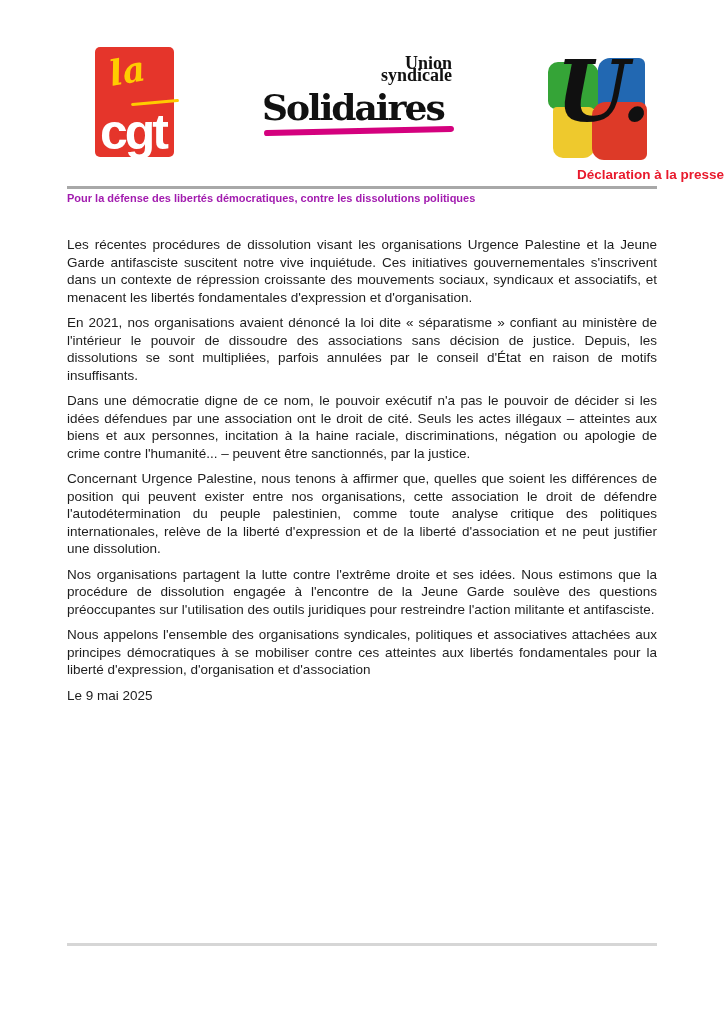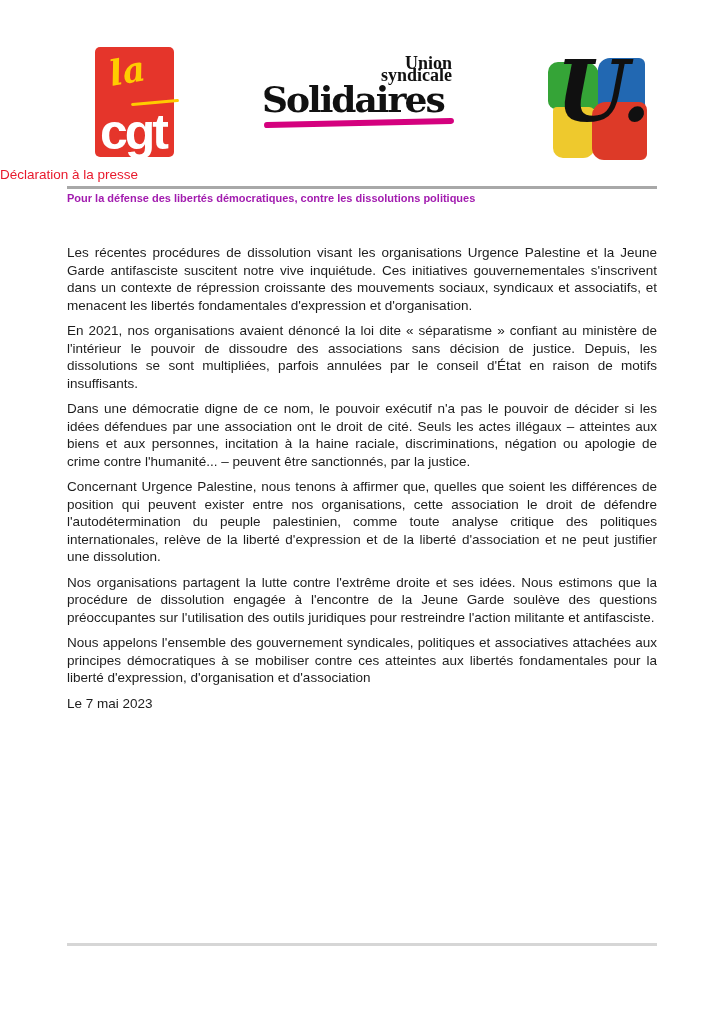--- a/index.html
+++ b/index.html
@@ -31,21 +31,21 @@
   }
 
   .solidaires-logo { position:absolute; left:262px; top:57px; width:196px; }
   .union-syndicale {
     text-align:right; font-family:"Liberation Serif", serif; font-weight:bold;
     font-size:18px; line-height:12px; padding-right:6px; color:#111111;
   }
   .union-syndicale span { display:block; }
   .solidaires-name {
     font-family:"DejaVu Serif", serif; font-weight:bold; font-size:36px;
-    letter-spacing:-2px; line-height:1.0; color:#111111; margin-top:0;
+    letter-spacing:-2px; line-height:1.0; color:#111111; margin-top:8px;
     white-space:nowrap;
   }
   .solidaires-underline {
     width:190px; height:6px; background:#d4017e; border-radius:3px;
     transform:rotate(-1.3deg); margin-top:3px; margin-left:2px;
   }
 
   .fsu-logo { position:absolute; left:548px; top:58px; width:100px; height:102px; }
   .fsu-block { position:absolute; }
   .fsu-green  { left:0;    top:4px;  width:51px; height:47px; background:#35a437; border-radius:10px 14px 4px 8px; }
@@ -53,36 +53,36 @@
   .fsu-yellow { left:5px;  top:49px; width:42px; height:51px; background:#eec92d; border-radius:4px 6px 12px 10px; }
   .fsu-red    { left:44px; top:44px; width:55px; height:58px; background:#dd3a28; border-radius:14px 8px 6px 12px; }
   .fsu-u {
     position:absolute; left:8px; top:-16px;
     font-family:"DejaVu Serif", serif; font-style:italic; font-weight:bold;
     font-size:84px; line-height:1.18; color:#101010;
   }
 
   
   .declaration {
-    position:absolute; top:167px; left:0; width:724px; text-align:left;
-    color:#e8192c; font-weight:normal; font-size:13.5px;
+    position:absolute; top:167px; left:0; width:724px; text-align:right;
+    color:#e8192c; font-weight:bold; font-size:13.5px;
   }
   .rule-top {
     position:absolute; top:186px; left:67px; width:590px; height:3px;
     background:#a8a8a8;
   }
   .doc-title {
     position:absolute; top:192px; left:67px; width:600px;
     font-size:11px; font-weight:bold; color:#a21caf; line-height:1.15;
   }
 
   
   .doc-body {
     position:absolute; top:236px; left:67px; width:590px;
-    font-size:13.5px; line-height:17.5px; text-align:justify; color:#1d1d1d;margin-top:8px;
+    font-size:13.5px; line-height:17.5px; text-align:justify; color:#1d1d1d;
   }
   .doc-body p { margin-bottom:8px; }
   .doc-date { margin-top:2px; text-align:left; }
 
   .rule-bottom {
     position:absolute; top:943px; left:67px; width:590px; height:3px;
     background:#d6d6d6;
   }
 </style>
 </head>
@@ -118,17 +118,17 @@
 <div class="declaration">Déclaration à la presse</div>
 <div class="rule-top"></div>
 <h1 class="doc-title">Pour la défense des libertés démocratiques, contre les dissolutions politiques</h1>
 
 <main class="doc-body">
   <p>Les récentes procédures de dissolution visant les organisations Urgence Palestine et la Jeune Garde antifasciste suscitent notre vive inquiétude. Ces initiatives gouvernementales s'inscrivent dans un contexte de répression croissante des mouvements sociaux, syndicaux et associatifs, et menacent les libertés fondamentales d'expression et d'organisation.</p>
   <p>En 2021, nos organisations avaient dénoncé la loi dite « séparatisme » confiant au ministère de l'intérieur le pouvoir de dissoudre des associations sans décision de justice. Depuis, les dissolutions se sont multipliées, parfois annulées par le conseil d'État en raison de motifs insuffisants.</p>
   <p>Dans une démocratie digne de ce nom, le pouvoir exécutif n'a pas le pouvoir de décider si les idées défendues par une association ont le droit de cité. Seuls les actes illégaux – atteintes aux biens et aux personnes, incitation à la haine raciale, discriminations, négation ou apologie de crime contre l'humanité... – peuvent être sanctionnés, par la justice.</p>
   <p>Concernant Urgence Palestine, nous tenons à affirmer que, quelles que soient les différences de position qui peuvent exister entre nos organisations, cette association le droit de défendre l'autodétermination du peuple palestinien, comme toute analyse critique des politiques internationales, relève de la liberté d'expression et de la liberté d'association et ne peut justifier une dissolution.</p>
   <p>Nos organisations partagent la lutte contre l'extrême droite et ses idées. Nous estimons que la procédure de dissolution engagée à l'encontre de la Jeune Garde soulève des questions préoccupantes sur l'utilisation des outils juridiques pour restreindre l'action militante et antifasciste.</p>
-  <p>Nous appelons l'ensemble des gouvernement syndicales, politiques et associatives attachées aux principes démocratiques à se mobiliser contre ces atteintes aux libertés fondamentales pour la liberté d'expression, d'organisation et d'association</p>
-  <div class="doc-date">Le 7 mai 2023</div>
+  <p>Nous appelons l'ensemble des organisations syndicales, politiques et associatives attachées aux principes démocratiques à se mobiliser contre ces atteintes aux libertés fondamentales pour la liberté d'expression, d'organisation et d'association</p>
+  <div class="doc-date">Le 9 mai 2025</div>
 </main>
 
 <div class="rule-bottom"></div>
 
 </body></html>

